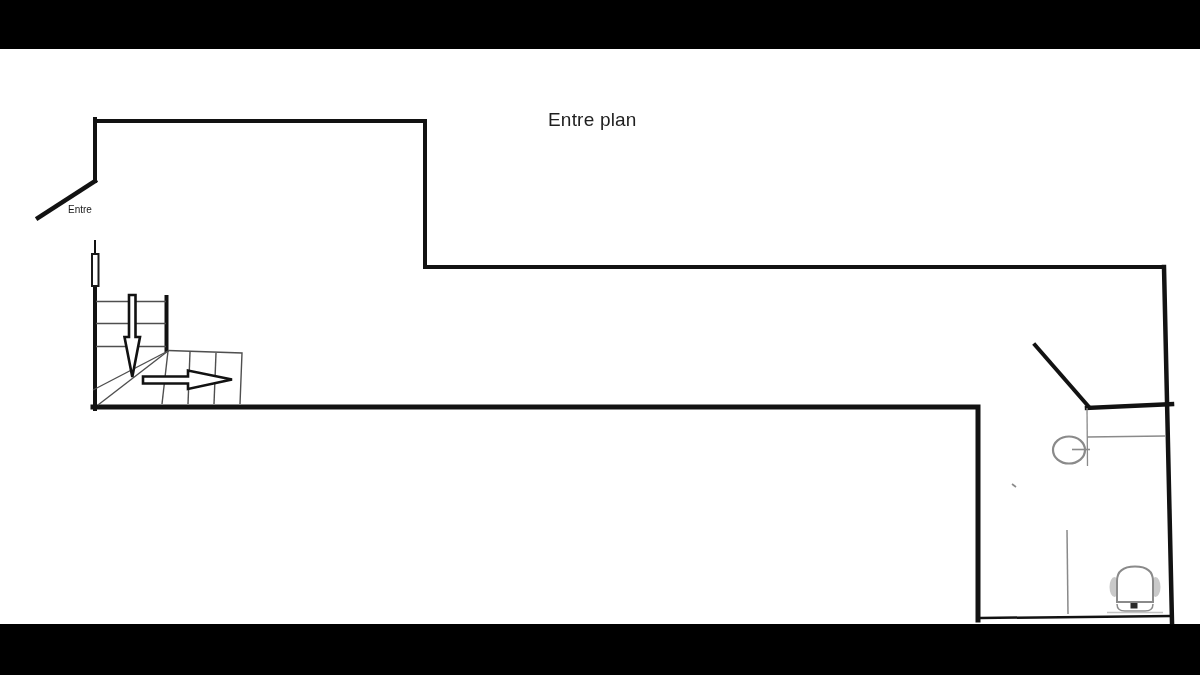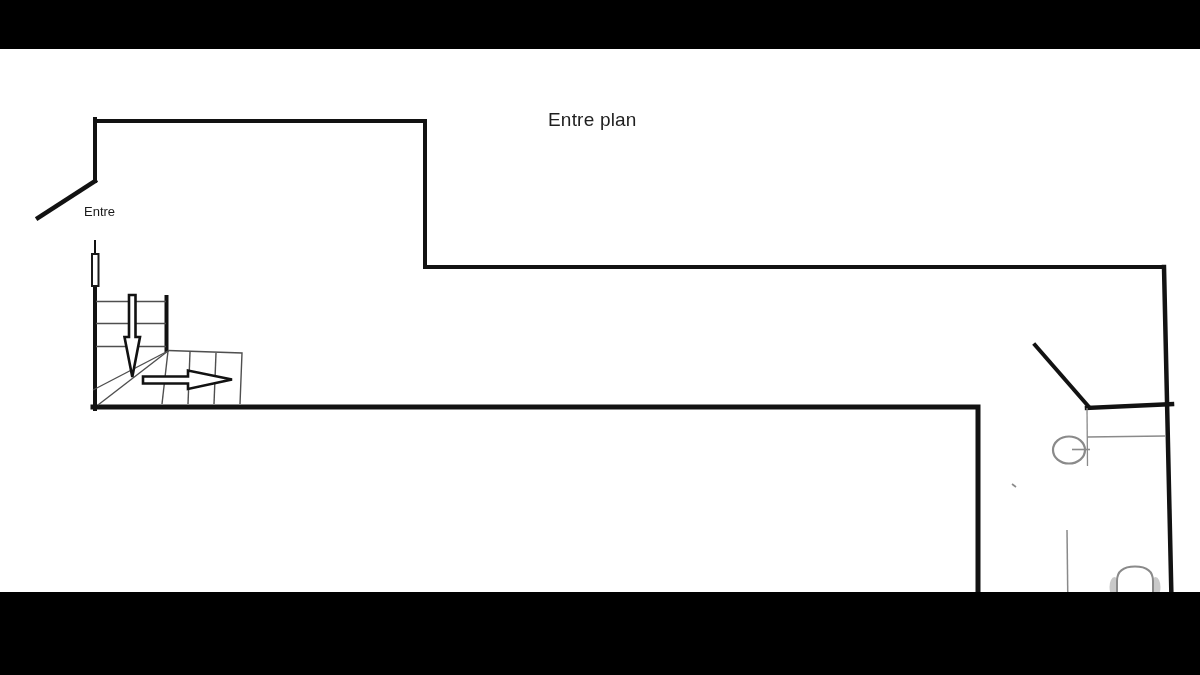--- a/index.html
+++ b/index.html
@@ -1,36 +1,36 @@
 <!DOCTYPE html>
 <html><head>
 <meta charset="utf-8">
 <style>
   html,body{margin:0;padding:0;background:#000;}
   .stage{
     position:relative;
-    width:1200px;height:592px;
+    width:1200px;height:675px;
     background:#ffffff;
     overflow:hidden;
     font-family:"Liberation Sans", sans-serif;
   }
   .letterbox{
     position:absolute;left:0;width:1200px;background:#000000;
   }
   .letterbox.top{top:0;height:49px;}
   .letterbox.bottom{top:624px;height:51px;}
   svg.plan{position:absolute;left:0;top:0;}
   .plan-title{
     position:absolute;left:548px;top:109px;
     font-size:19px;color:#1f1f1f;letter-spacing:.2px;
     white-space:nowrap;
   }
   .entry-label{
-    position:absolute;left:84px;top:204px;
-    font-size:13px;color:#1a1a1a;
+    position:absolute;left:68px;top:204px;
+    font-size:10px;color:#1a1a1a;
     white-space:nowrap;
   }
 </style>
 </head>
 <body>
 
 <div class="stage">
 
   <div class="letterbox top"></div>
   <div class="letterbox bottom"></div>

